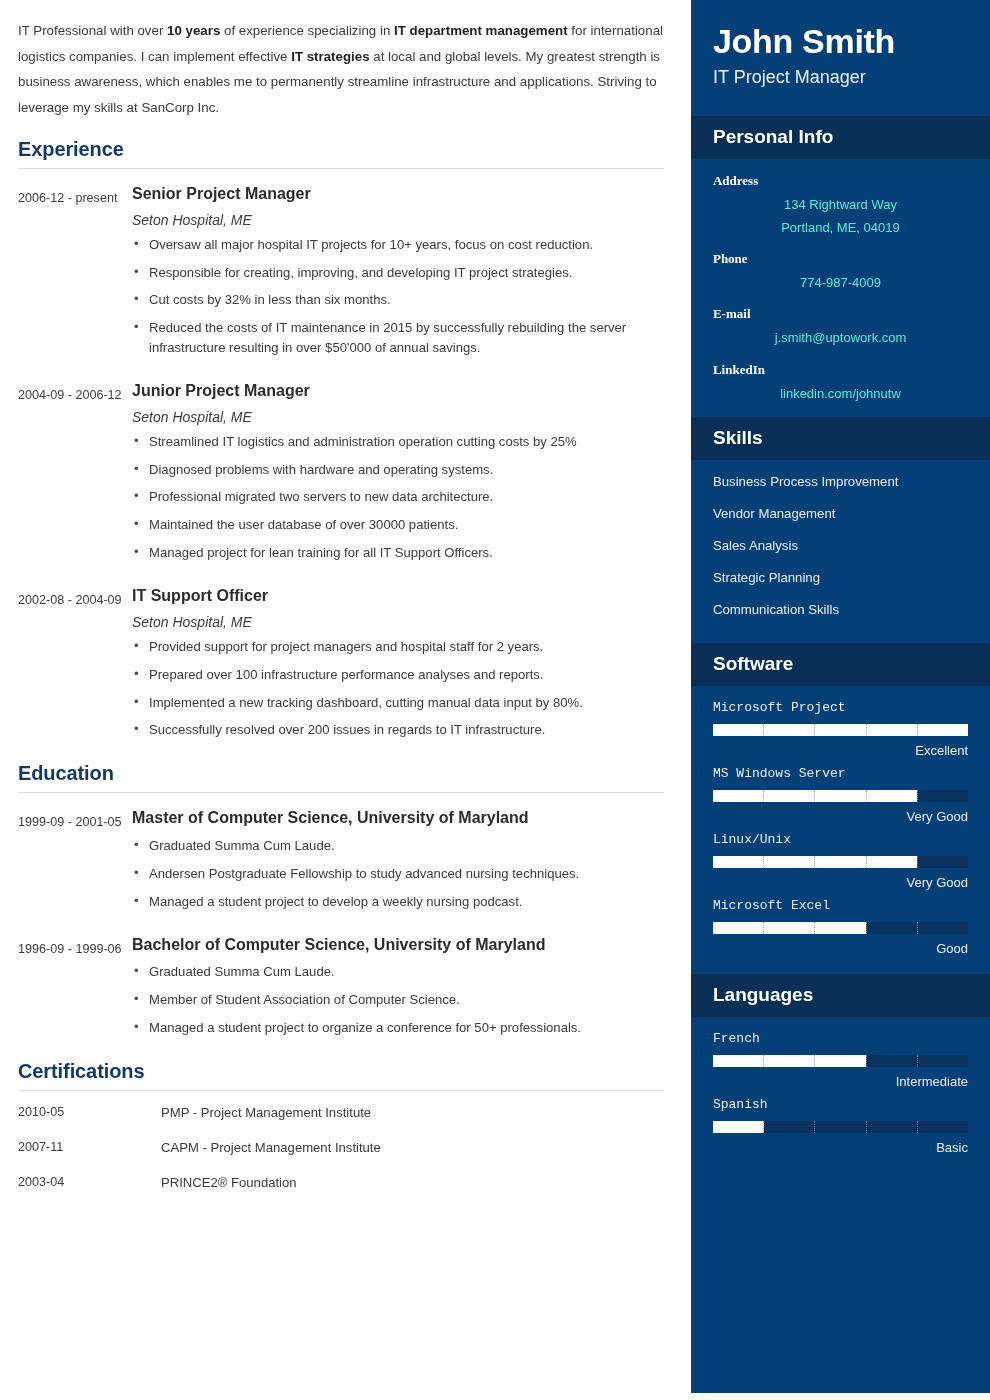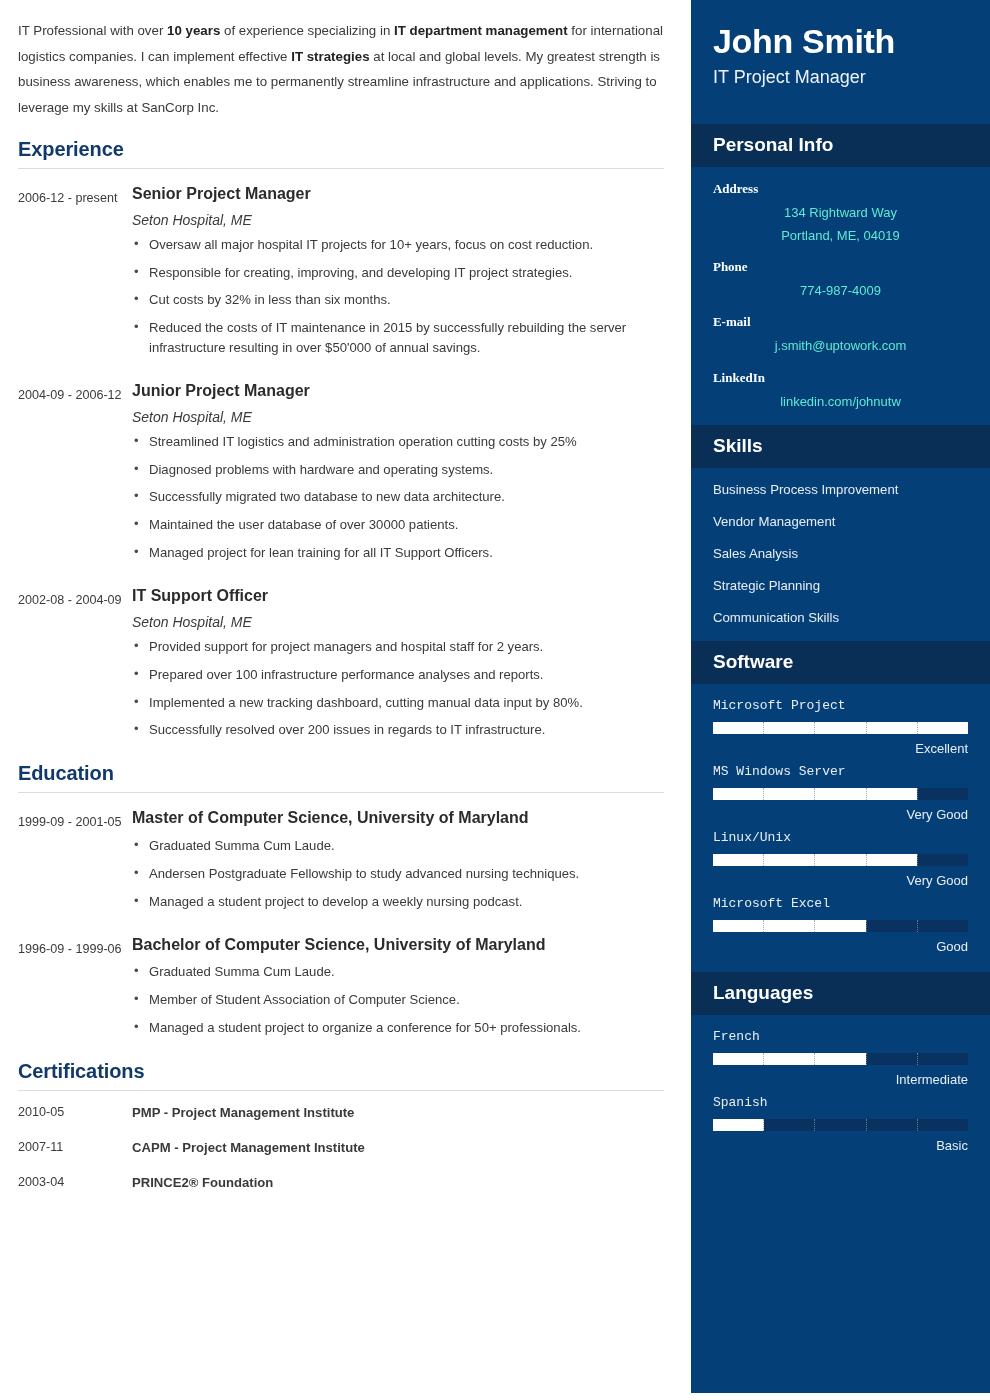--- a/index.html
+++ b/index.html
@@ -49,41 +49,41 @@
   ul.bullets li {
     font-size:13.1px; color:#3a3a3a; line-height:1.52;
     padding-left:17px; position:relative; margin-bottom:8px;
   }
   ul.bullets li:last-child { margin-bottom:0; }
   ul.bullets li:before {
     content:"\2022"; position:absolute; left:2px; top:-1px;
     color:#4a4a4a; font-size:13px;
   }
 
-  .cert-row { display:flex; margin-bottom:20px; }
+  .cert-row { display:flex; margin-bottom:20px;gap:29px; }
   .cert-date {
     width:112px; flex:0 0 112px;
     font-size:12.6px; color:#3b3b3b;
   }
-  .cert-name { font-size:13.1px; color:#3a3a3a; padding-left:2px;font-weight:bold; }
+  .cert-name { font-size:13.1px; color:#3a3a3a; padding-left:2px; }
 
   
   .sidebar {
     width:300px; margin-left:3px;
     background:#044077;
     color:#ffffff;
     height:1393px;
   }
   .side-name {
     font-size:34px; font-weight:bold; color:#fff;
     padding:22px 22px 0 22px; letter-spacing:-0.3px;
   }
   .side-role {
     font-size:18px; color:#eef3f8; font-weight:normal;
-    padding:6px 22px 36px 22px;
+    padding:6px 22px 28px 22px;
   }
   .side-head {
     background:#0a2f57;
     font-size:19px; font-weight:bold; color:#fff;
     padding:10px 22px 11px 22px;
   }
   .side-block { padding:14px 22px 10px 22px; }
 
   .info-label {
     font-size:13px; font-weight:bold; color:#ffffff;
@@ -94,21 +94,21 @@
     font-size:13px; color:#5eead4; line-height:1.55;
     margin-bottom:3px;
     text-align:center;
   }
   .info-group { margin-bottom:13px; }
   .info-group:last-child { margin-bottom:0; }
 
   .skill-item {
     font-size:13.2px; color:#e9eef4; margin-bottom:17px;
   }
-  .skill-item:last-child { margin-bottom:6px; }
+  .skill-item:last-child { margin-bottom:16px; }
 
   .rate-item { margin-bottom:8px; }
   .rate-label { font-size:13px; color:#e9eef4; margin-bottom:9px;font-family:Liberation Mono, monospace; }
   .bar {
     position:relative; height:12px; width:100%;
     background:#0a3260; overflow:hidden;
   }
   .bar-fill { height:100%; background:#ffffff; }
   .bar-ticks {
     position:absolute; inset:0; display:flex; pointer-events:none;
@@ -149,21 +149,21 @@
             </div>
           </div>
           <div class="entry">
             <div class="entry-date">2004-09 - 2006-12</div>
             <div class="entry-body">
               <div class="entry-title">Junior Project Manager</div>
               <div class="entry-sub">Seton Hospital, ME</div>
               <ul class="bullets">
                 <li>Streamlined IT logistics and administration operation cutting costs by 25%</li>
                 <li>Diagnosed problems with hardware and operating systems.</li>
-                <li>Successfully migrated two database to new data architecture.</li>
+                <li>Professional migrated two servers to new data architecture.</li>
                 <li>Maintained the user database of over 30000 patients.</li>
                 <li>Managed project for lean training for all IT Support Officers.</li>
               </ul>
             </div>
           </div>
           <div class="entry">
             <div class="entry-date">2002-08 - 2004-09</div>
             <div class="entry-body">
               <div class="entry-title">IT Support Officer</div>
               <div class="entry-sub">Seton Hospital, ME</div>

